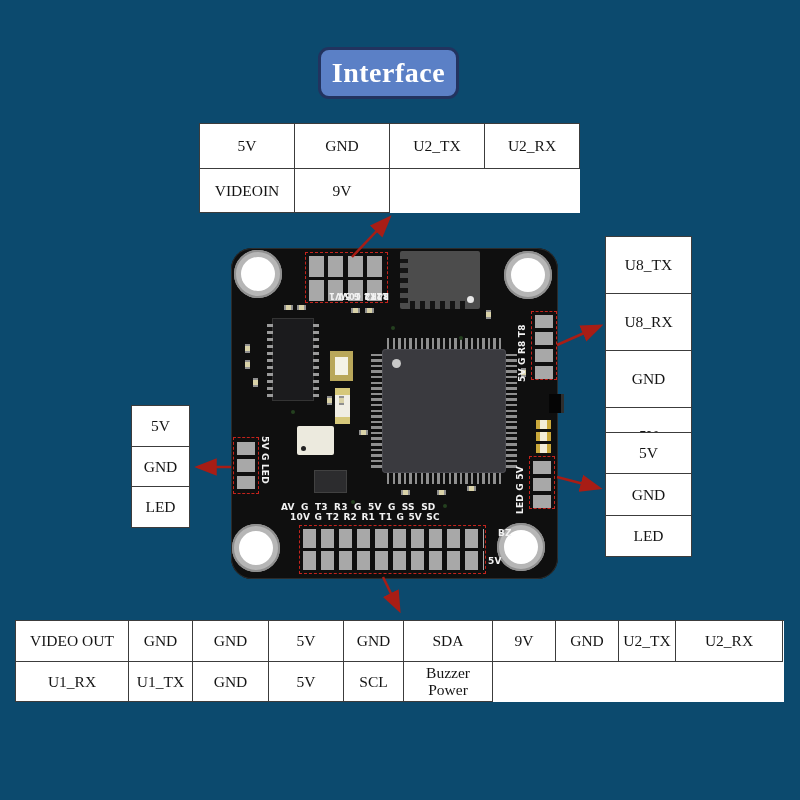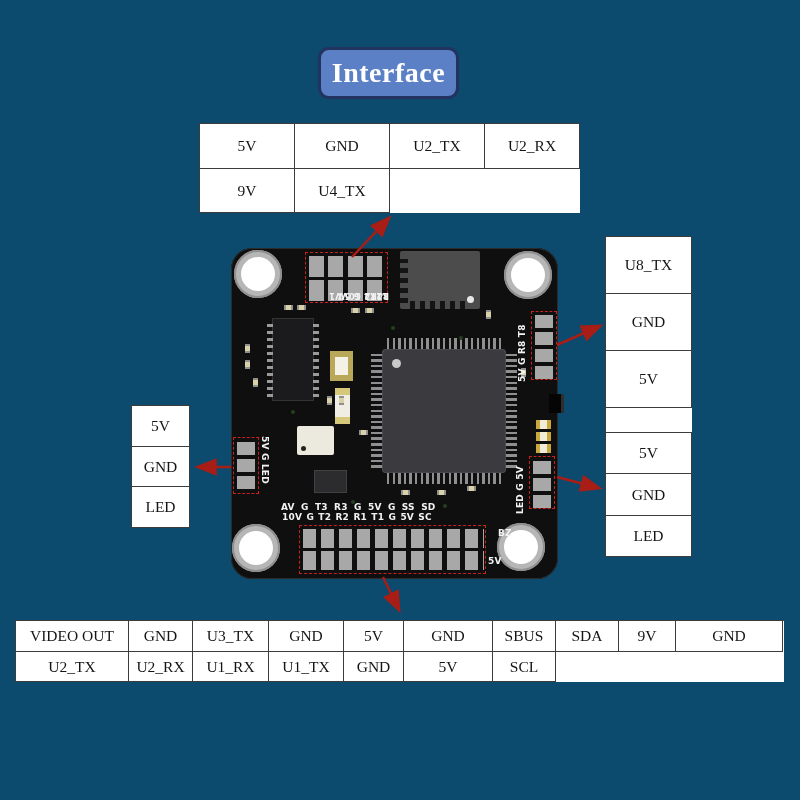--- a/index.html
+++ b/index.html
@@ -22,21 +22,21 @@
           display:flex; align-items:center; justify-content:center; text-align:center;
           font-size:15.5px; line-height:1.12; box-sizing:border-box; padding:0 8px; }
   .t-top    { left:199px; top:123px; width:381px; height:90px;
               grid-template-columns:repeat(4,1fr); grid-template-rows:repeat(2,1fr); }
   .t-rup    { left:605px; top:236px; width:87px; height:229px;
               grid-template-rows:repeat(4,1fr); }
   .t-rlo    { left:605px; top:432px; width:87px; height:125px;
               grid-template-rows:repeat(3,1fr); }
   .t-left   { left:131px; top:405px; width:59px; height:123px;
               grid-template-rows:repeat(3,1fr); }
-  .t-bottom { left:15px;  top:620px; width:769px; height:62px;
+  .t-bottom { left:15px;  top:620px; width:769px; height:82px;
               grid-template-columns:113px 64px 76px 75px 60px 89px 63px 63px 57px 107px;
               grid-template-rows:repeat(2,1fr); }
 
   
   .board { position:absolute; left:231px; top:248px; width:327px; height:331px;
     background:var(--board-black,#0f0f0f); border-radius:21px;
     box-shadow:inset 0 0 0 1px #2b2b2b; }
   .board * { position:absolute; box-sizing:border-box; }
 
   .hole { width:48px; height:48px; border-radius:50%; background:#b6b6b6;
@@ -109,60 +109,60 @@
 
   <div class="title-box">
     <span>Interface</span>
   </div>
 
   <div class="tbl t-top">
     <div class="cell">5V</div>
     <div class="cell">GND</div>
     <div class="cell">U2_TX</div>
     <div class="cell">U2_RX</div>
+    <div class="cell">VIDEOIN</div>
     <div class="cell">9V</div>
-    <div class="cell">U4_TX</div>
   </div>
 
   <div class="tbl t-rup">
     <div class="cell">U8_TX</div>
+    <div class="cell">U8_RX</div>
     <div class="cell">GND</div>
     <div class="cell">5V</div>
   </div>
 
   <div class="tbl t-rlo">
     <div class="cell">5V</div>
     <div class="cell">GND</div>
     <div class="cell">LED</div>
   </div>
 
   <div class="tbl t-left">
     <div class="cell">5V</div>
     <div class="cell">GND</div>
     <div class="cell">LED</div>
   </div>
 
   <div class="tbl t-bottom">
     <div class="cell">VIDEO OUT</div>
     <div class="cell">GND</div>
-    <div class="cell">U3_TX</div>
-    <div class="cell">GND</div>
-    <div class="cell">5V</div>
-    <div class="cell">GND</div>
-    <div class="cell">SBUS</div>
+    <div class="cell">GND</div>
+    <div class="cell">5V</div>
+    <div class="cell">GND</div>
     <div class="cell">SDA</div>
     <div class="cell">9V</div>
     <div class="cell">GND</div>
     <div class="cell">U2_TX</div>
     <div class="cell">U2_RX</div>
     <div class="cell">U1_RX</div>
     <div class="cell">U1_TX</div>
     <div class="cell">GND</div>
     <div class="cell">5V</div>
     <div class="cell">SCL</div>
+    <div class="cell">Buzzer Power</div>
   </div>
 
   <div class="board">
     <div class="hole" style="left:3px;  top:2px;"></div>
     <div class="hole" style="left:273px;top:3px;"></div>
     <div class="hole" style="left:1px;  top:276px;"></div>
     <div class="hole" style="left:266px;top:275px;"></div>
 
     <div class="padgrp" style="left:74px;top:4px;width:83px;height:51px;">
       <div class="padrow-4" style="left:3px;top:3px;width:78px;"></div>
@@ -228,21 +228,21 @@
       <div class="padcol" style="left:3px;top:2px;height:49px;"></div>
     </div>
     <div class="silk silk-vert-up" style="left:284px;top:202px;height:64px;">LED G 5V</div>
 
     <div class="padgrp" style="left:2px;top:189px;width:26px;height:57px;">
       <div class="padcol" style="left:3px;top:2px;height:49px;"></div>
     </div>
     <div class="silk silk-vert-down" style="left:29px;top:188px;height:70px;">5V G LED</div>
 
     <div class="silk" style="left:50px;top:254px;word-spacing:3px;">AV G T3 R3 G 5V G SS SD</div>
-    <div class="silk" style="left:51px;top:264px;word-spacing:1px;">10V G T2 R2 R1 T1 G 5V SC</div>
+    <div class="silk" style="left:59px;top:264px;word-spacing:1px;">10V G T2 R2 R1 T1 G 5V SC</div>
     <div class="padgrp" style="left:68px;top:277px;width:187px;height:49px;">
       <div class="padrow-10" style="left:3px;top:3px;width:181px;"></div>
       <div class="padrow-10" style="left:3px;top:25px;width:181px;"></div>
     </div>
     <div class="silk" style="left:267px;top:280px;">BZ</div>
     <div class="silk" style="left:257px;top:308px;">5V</div>
   </div>
 
   <svg class="arrows" viewBox="0 0 800 800">
     <defs>

